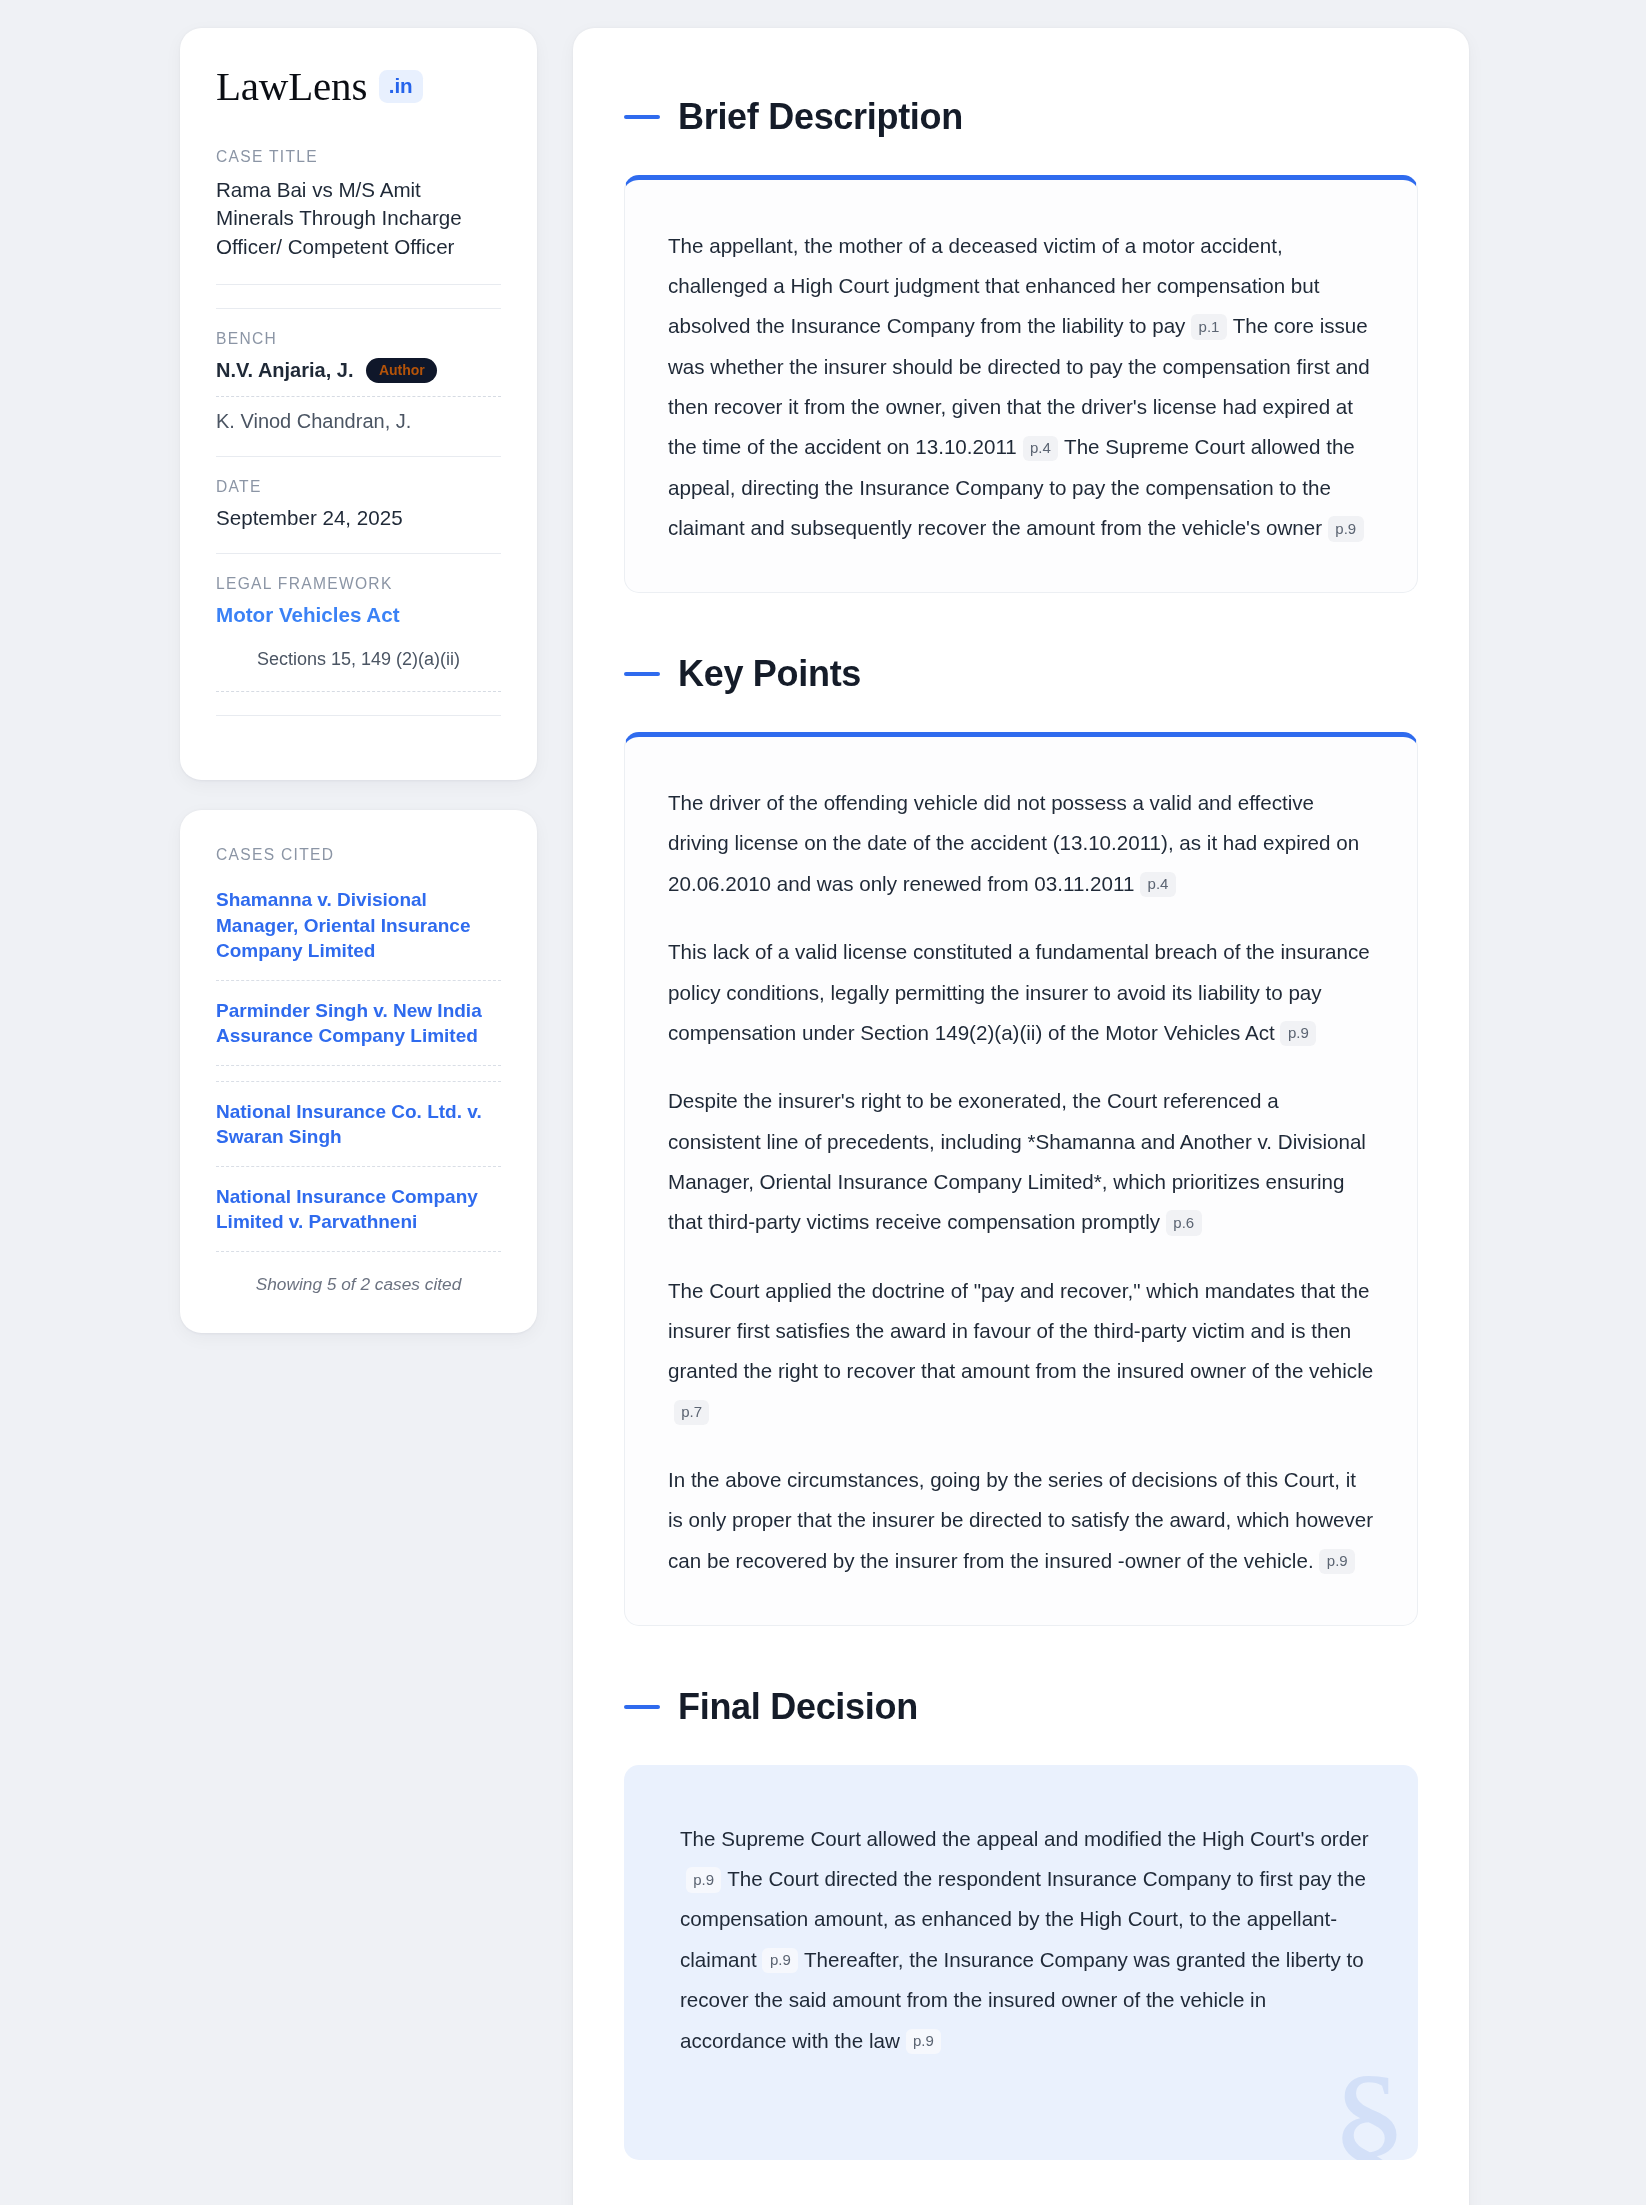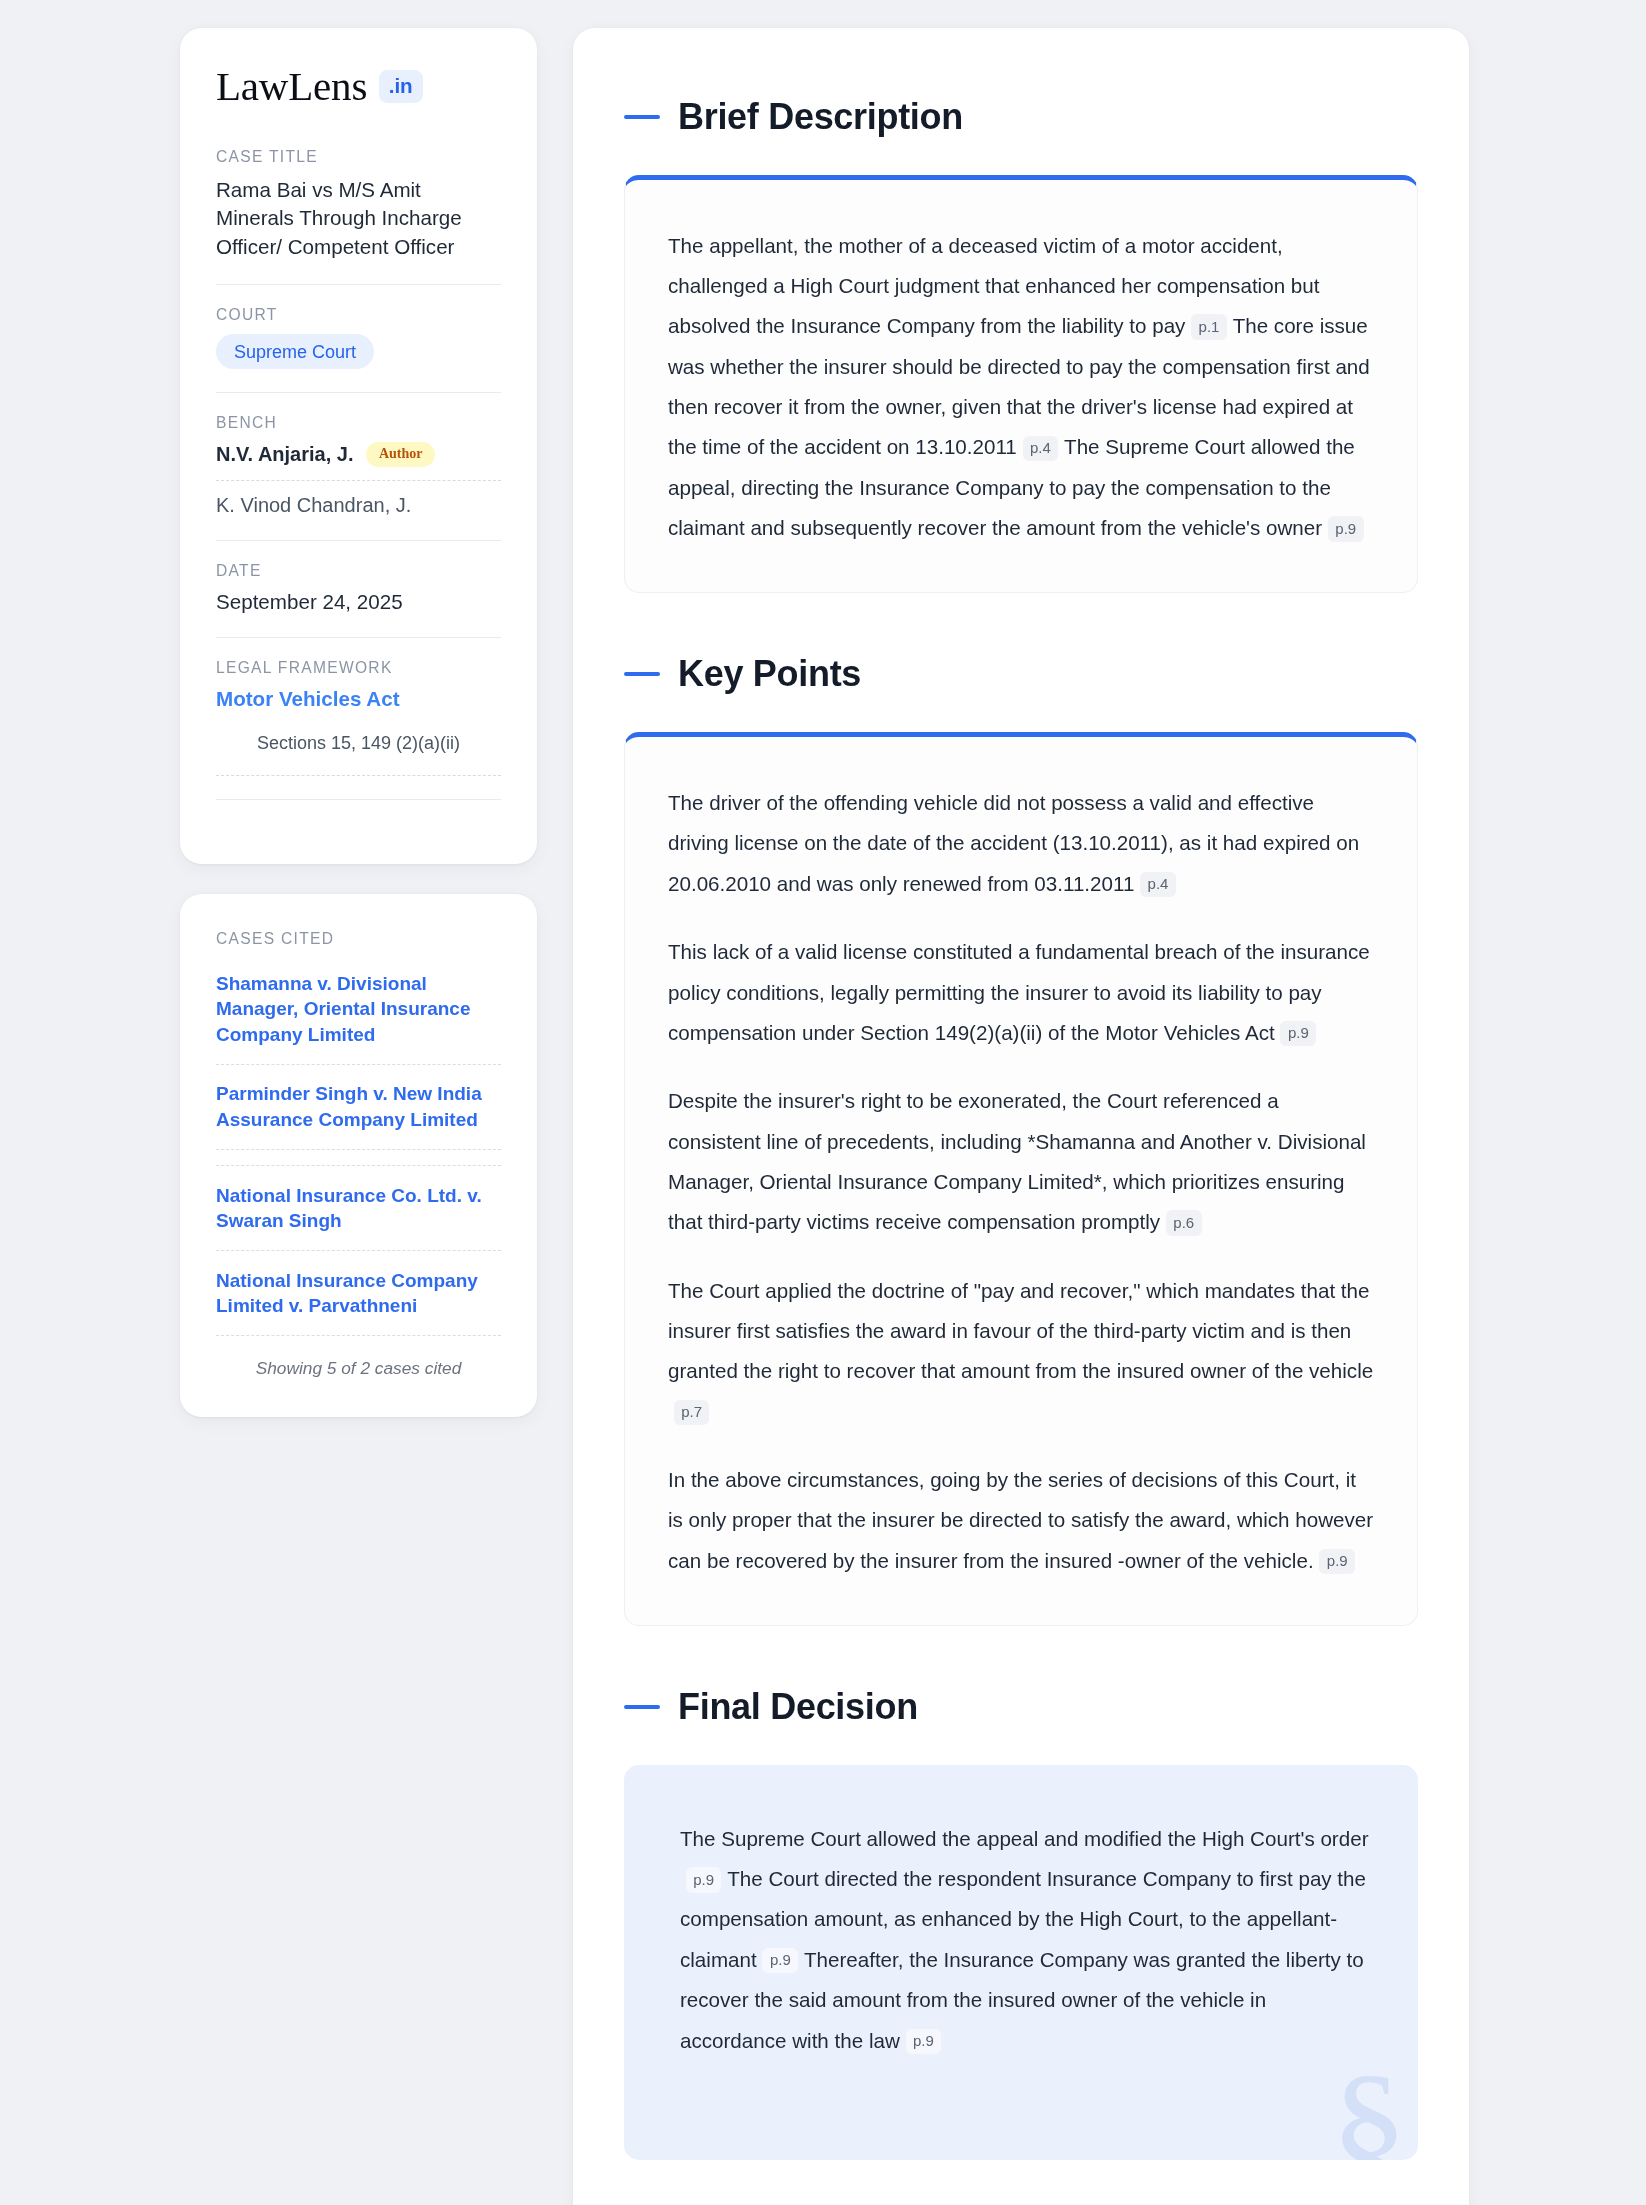--- a/index.html
+++ b/index.html
@@ -105,28 +105,27 @@
     display: flex;
     align-items: center;
     gap: 13px;
   }
   .judge-primary {
     font-size: 20px;
     color: #1f2937;
     font-weight: 700;
   }
   .badge-author {
-    background: #fef9c3;
+    background: #0f172a;
     color: #b45309;
     font-size: 14px;
     font-weight: 700;
     border-radius: 823px;
     padding: 5px 12.4px 5.8px 12.4px;
     line-height: 1;
-    font-family: Liberation Serif, serif;
   }
   .judge-secondary {
     font-size: 20px;
     color: #4b5563;
     font-weight: 400;
   }
 
   .date-value {
     font-size: 20.6px;
     color: #1f2937;
@@ -279,24 +278,20 @@
         <span class="logo-tld">.in</span>
       </div>
 
       <div>
         <div class="field-label">CASE TITLE</div>
         <div class="case-title-text">Rama Bai vs M/S Amit Minerals Through Incharge Officer/ Competent Officer</div>
       </div>
 
       <div class="divider"></div>
 
-      <div>
-        <div class="field-label">COURT</div>
-        <span class="pill-court">Supreme Court</span>
-      </div>
 
       <div class="divider"></div>
 
       <div>
         <div class="field-label">BENCH</div>
         <div class="judge-row">
           <span class="judge-primary">N.V. Anjaria, J.</span>
           <span class="badge-author">Author</span>
         </div>
         <div class="dashed-divider"></div>

